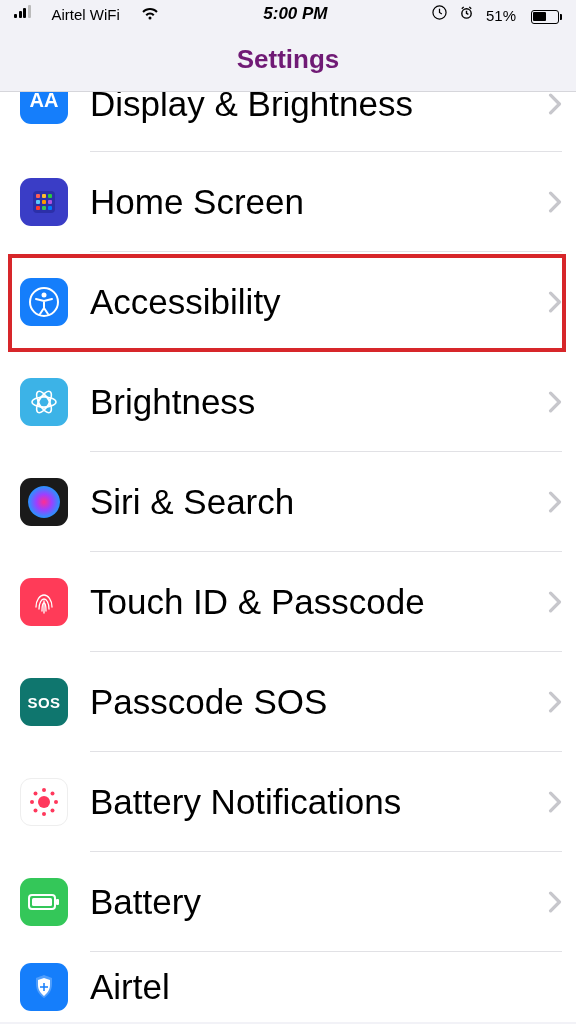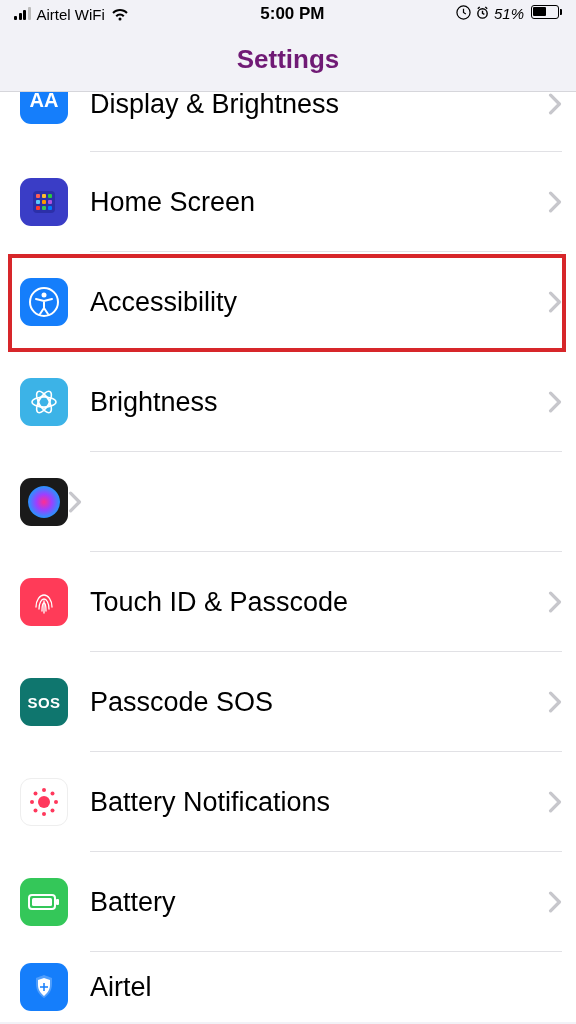--- a/index.html
+++ b/index.html
@@ -15,31 +15,31 @@
       height: 28px;
       display: flex;
       align-items: center;
       justify-content: space-between;
       padding: 0 14px;
       font-size: 16px;
       font-weight: 600;
       color: #000;
       background: #f2f2f7;
     }
-    .status-left { display: flex; align-items: center; gap: 6px; }
-    .status-right { display: flex; align-items: flex-start; gap: 4px; font-style: italic; }
+    .status-left { display: flex; gap: 21px; }
+    .status-right { display: flex; align-items: flex-end; gap: 12px; }
     .signal-bars { display: inline-flex; align-items: flex-end; gap: 1.5px; height: 12px; }
     .signal-bars span { width: 3px; background: #000; border-radius: 1px; }
     .signal-bars span:nth-child(1){height:4px;}
     .signal-bars span:nth-child(2){height:7px;}
     .signal-bars span:nth-child(3){height:10px;}
     .signal-bars span:nth-child(4){height:13px;background:#bbb;}
     .carrier { font-size: 15px; font-weight: 500; }
     .wifi-icon svg { display:block; }
-    .time { font-size: 17px; font-weight: 700; }
+    .time { font-size: 17px; font-weight: 700; font-style: italic; }
     .battery { display:inline-flex; align-items:center; }
     .battery-body { width: 28px; height: 14px; border: 1.5px solid #000; border-radius: 3px; position: relative; display:flex; align-items:center; }
     .battery-fill { height: 9px; background:#000; border-radius:1px; margin-left:1.5px; }
     .battery-cap { width:2px; height:6px; background:#000; border-radius:0 1px 1px 0; margin-left:1px; }
     .pct { font-size:15px; font-weight:500; margin-right:3px; }
     .nav-header {
       background: #f2f2f7;
       text-align: center;
       padding: 16px 0 16px;
       border-bottom: 1px solid #d6d6db;
@@ -57,21 +57,21 @@
     .row.partial { height: 60px; overflow: hidden; }
     .row.partial .row-label { transform: translateY(-18px); }
     .row.partial .icon-box { transform: translateY(-22px); }
     .row.partial .chevron { transform: translateY(-18px); }
     .icon-box {
       width: 48px; height: 48px; border-radius: 11px;
       flex-shrink: 0; display:flex; align-items:center; justify-content:center;
       color:#fff; font-weight:700;
     }
     .row-label {
-      flex:1; font-size: 27px; color:#000; margin-left: 22px; font-weight: 400;
+      flex:1; font-size: 35px; color:#000; margin-left: 22px; font-weight: 400;
     }
     .sep {
       position:absolute; bottom:0; left: 90px; right:14px; height:1px; background:#e1e1e5;
     }
     .highlight { position:absolute; left:8px; right:10px; top:254px; height:98px; border:4px solid #d7262a; pointer-events:none; }
     .chevron svg { display:block; }
   </style>
 </head>
 <body>
 
@@ -199,20 +199,21 @@
             <radialGradient id="sg" cx="50%" cy="50%" r="60%">
               <stop offset="0%" stop-color="#ff2d92"></stop>
               <stop offset="40%" stop-color="#9d3fff"></stop>
               <stop offset="80%" stop-color="#2e8fff"></stop>
               <stop offset="100%" stop-color="#0a2a4a"></stop>
             </radialGradient>
           </defs>
           <circle cx="20" cy="20" r="16" fill="url(#sg)"></circle>
         </svg>
     </div>
+    <div class="row-label">Siri &amp; Search</div>
     <span class="chevron">
         <svg width="14" height="22" viewBox="0 0 12 20">
           <path d="M2 2l8 8-8 8" stroke="#c7c7cc" stroke-width="3" fill="none" stroke-linecap="round" stroke-linejoin="round"></path>
         </svg>
       </span>
     <div class="sep"></div>
   </div>
 
   <div class="row">
     <div class="icon-box" style="background:#ff3b58;">

